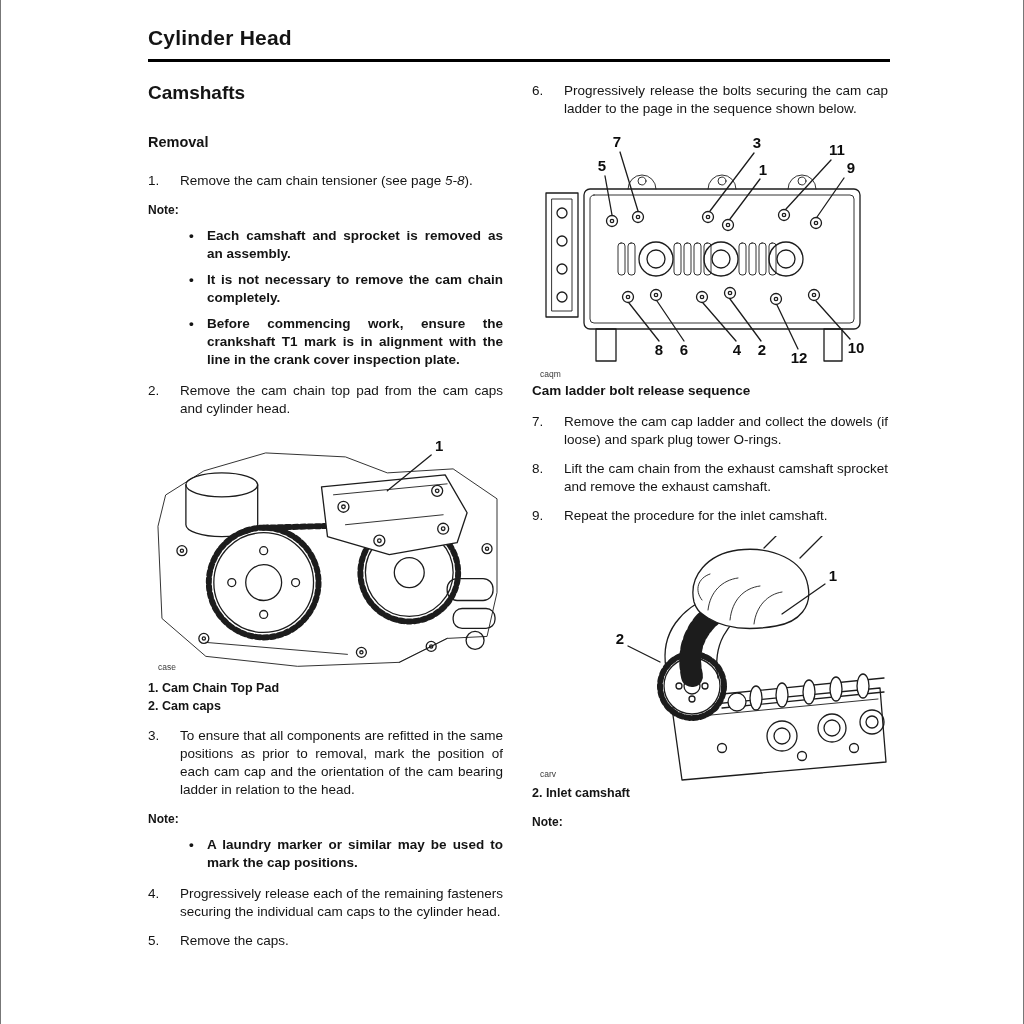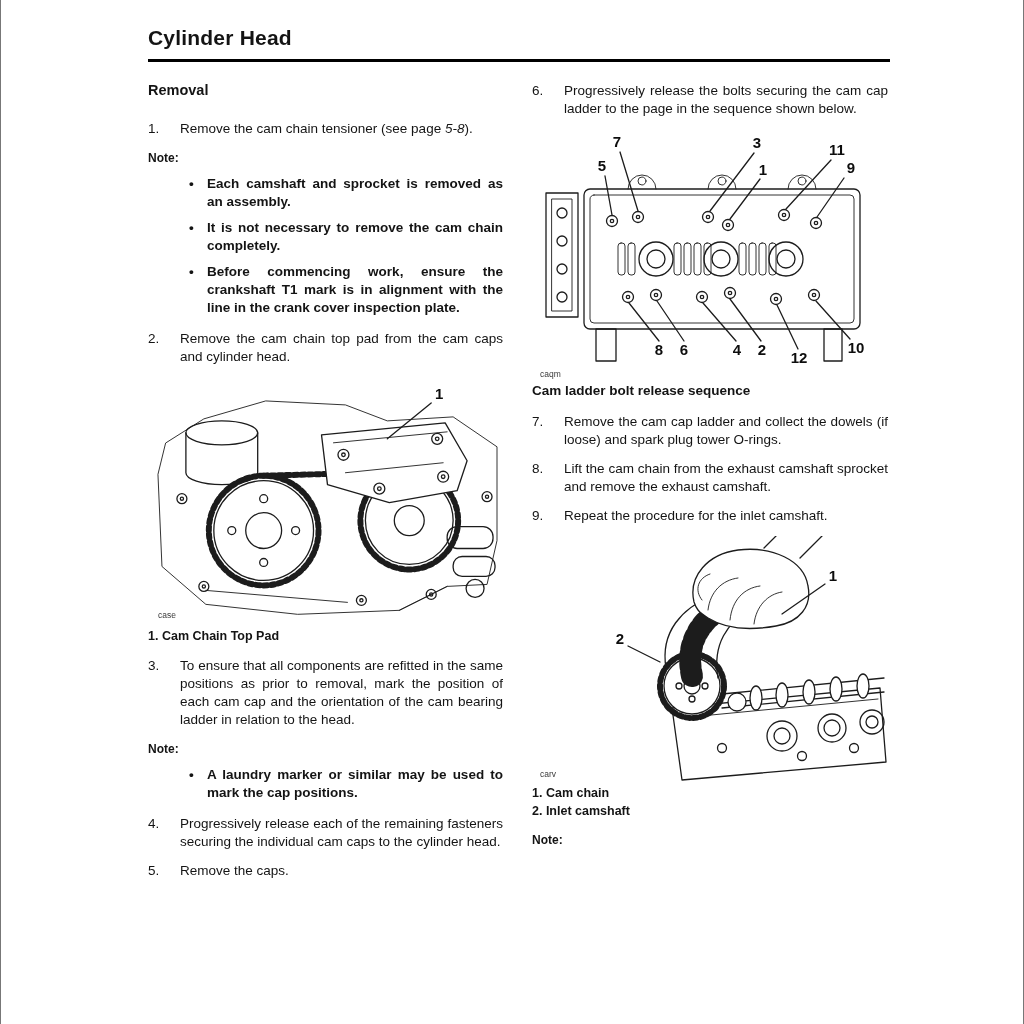--- a/index.html
+++ b/index.html
@@ -58,20 +58,21 @@
 
   <header>
     <h1>Cylinder Head</h1>
     <div class="rule"></div>
   </header>
 
   <div class="columns">
 
     <div class="col left">
 
+      <h2>Camshafts</h2>
       <h3>Removal</h3>
 
       <div class="step">
         <span class="num">1.</span>
         <span class="txt"><span>Remove the cam chain tensioner (see page </span><em>5-8</em><span>).</span></span>
       </div>
 
       <p class="note-label">Note:</p>
       <ul class="note">
         <li><span>Each camshaft and sprocket is removed as an assembly.</span></li>
@@ -125,20 +126,21 @@
             <circle cx="340" cy="120" r="5"></circle>
               <circle cx="340" cy="120" r="1.6"></circle>
             <path class="thin" d="M58,214 L200,226 M300,210 L252,234"></path>
             <path d="M284,26 L240,62"></path>
           </g>
           <text class="callout" x="292" y="22" text-anchor="middle">1</text>
           <text class="figcode" x="10" y="242">case</text>
         </svg>
         <figcaption class="figcap">
           <div>1. Cam Chain Top Pad</div>
+          <div>2. Cam caps</div>
         </figcaption>
       </figure>
 
       <div class="step">
         <span class="num">3.</span>
         <span class="txt">To ensure that all components are refitted in the same positions as prior to removal, mark the position of each cam cap and the orientation of the cam bearing ladder in relation to the head.</span>
       </div>
 
       <p class="note-label">Note:</p>
       <ul class="note">
@@ -289,21 +291,20 @@
             <path class="wh" d="M162,66 C156,40 176,18 206,14 C240,10 272,24 276,50 C280,70 268,86 244,90 C216,95 192,92 176,82 C166,76 164,72 162,66 Z"></path>
             <path class="thin" d="M176,74 C178,56 190,44 206,42 M198,84 C200,64 212,52 228,50 M222,88 C224,70 236,58 250,56 M170,64 C162,54 166,42 178,38"></path>
             <path d="M232,12 L244,0 M268,22 L290,0"></path>
             <path d="M293,48 L250,78 M96,110 L128,126"></path>
           </g>
           <text class="callout" x="301" y="45" text-anchor="middle">1</text>
           <text class="callout" x="88" y="108" text-anchor="middle">2</text>
           <text class="figcode" x="8" y="241">carv</text>
         </svg>
         <figcaption class="figcap">
-          <div>1. Cam chain</div>
           <div>2. Inlet camshaft</div>
         </figcaption>
       </figure>
 
       <p class="note-label">Note:</p>
 
     </div>
   </div>
 </div>
 

